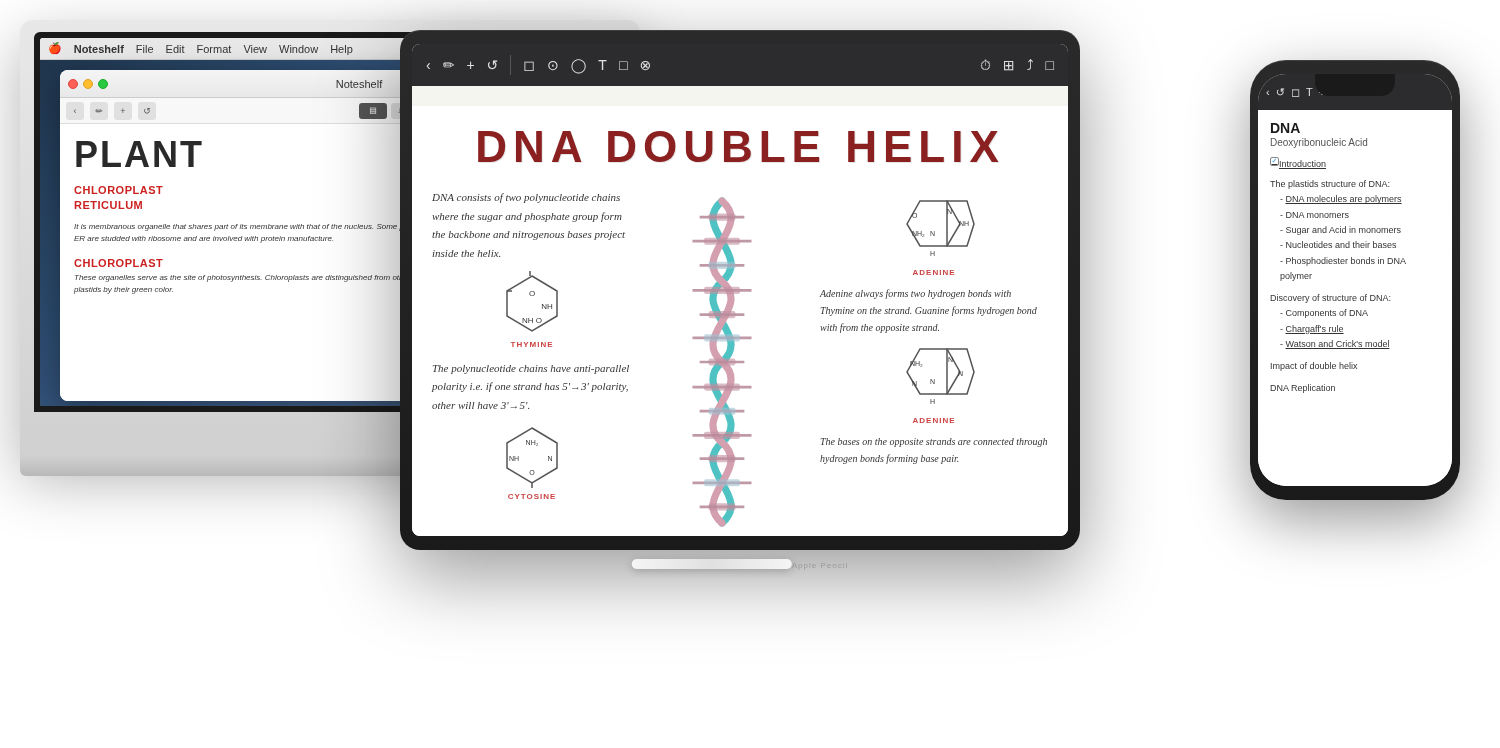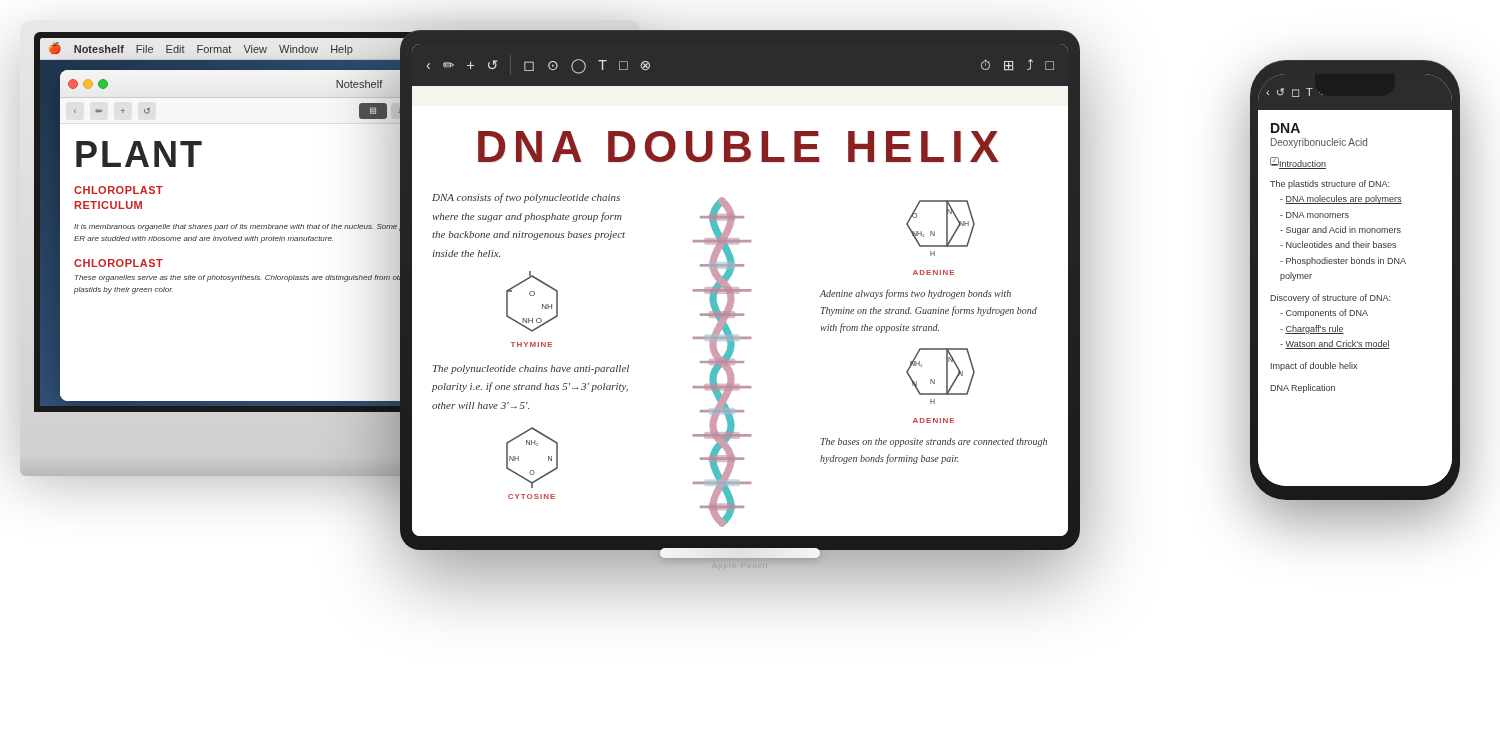--- a/index.html
+++ b/index.html
@@ -693,21 +693,21 @@
                 </div>
 
                 <div class="dna-handwritten" style="font-size:10px;margin-top:8px;">The bases on the opposite strands are connected through hydrogen bonds forming base pair.</div>
               </div>
             </div>
           </div>
         </div>
       </div>
     </div>
 
-    <div style="position:absolute;bottom:-20px;left:50%;transform:translateX(-50%);display:flex;flex-direction:column;align-items:center;">
+    <div style="position:absolute;bottom:-20px;left:50%;transform:translateX(-50%);display:flex;flex-direction:row;align-items:center;">
       <div style="width:160px;height:10px;background:linear-gradient(90deg,#f5f5f5,#e0e0e0,#f5f5f5);border-radius:5px;box-shadow:0 2px 8px rgba(0,0,0,0.2);"></div>
       <div style="font-size:8px;color:#999;margin-top:3px;letter-spacing:1px;">Apple Pencil</div>
     </div>
   </div>
 
   <div class="iphone">
     <div class="iphone-outer">
       <div class="iphone-notch"></div>
       <div class="iphone-screen">
 

